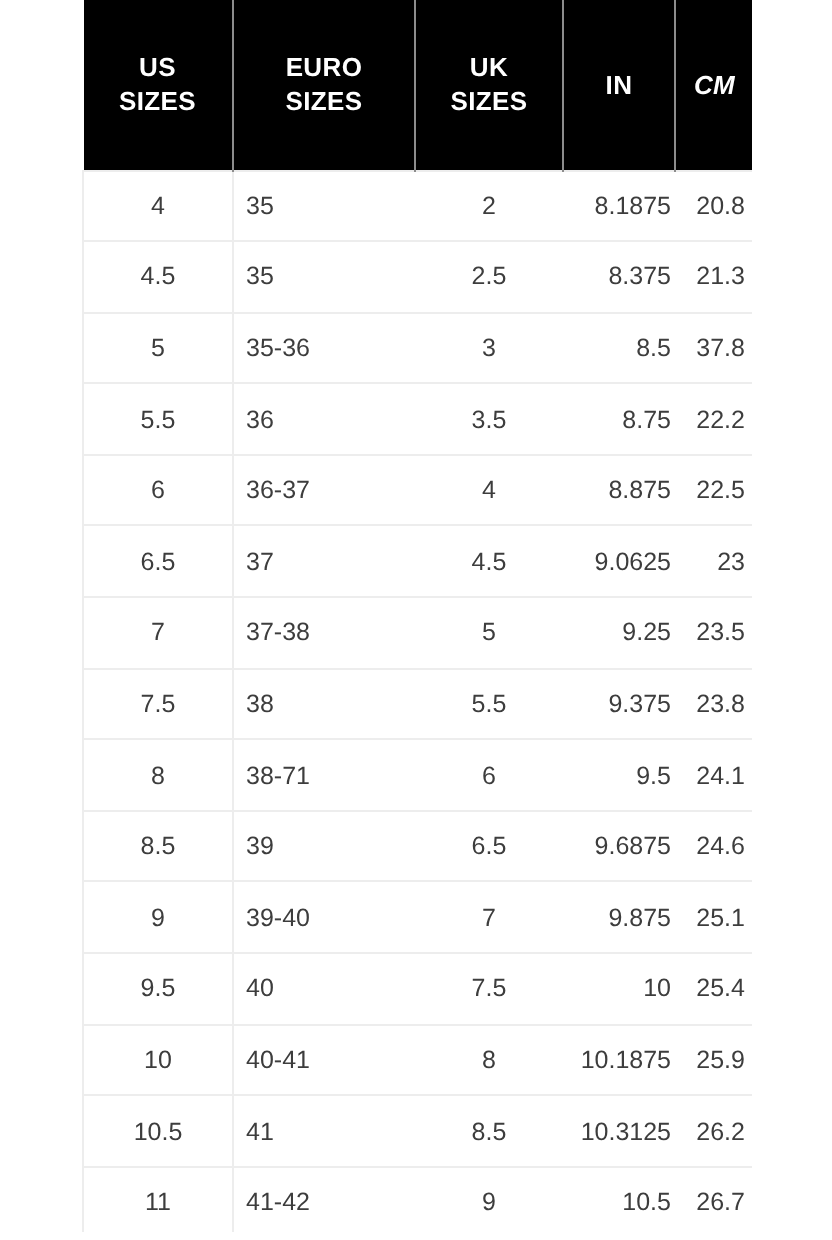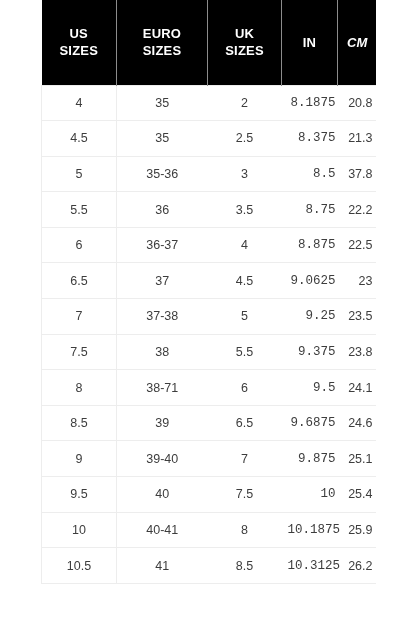--- a/index.html
+++ b/index.html
@@ -74,23 +74,23 @@
   }
   tbody tr:first-child td {
     border-top: 1px solid #ededed;
   }
 
   td.c-us {
     text-align: center;
     border-right: 1px solid #ededed;
     border-left: 1px solid #ededed;
   }
-  td.c-euro { text-align: center; }
+  td.c-euro { }
   td.c-uk   { text-align: center; }
-  td.c-in   { text-align: right; padding-right: 2px; font-family: Liberation Mono, monospace; }
+  td.c-in   { text-align: right; padding-right: 2px; }
   td.c-cm   { text-align: right; padding-right: 4px; }
 </style>
 </head>
 <body>
 
 <div id="size-chart-wrap">
   <table class="size-chart">
     <colgroup>
       <col class="col-us">
       <col class="col-euro">
@@ -212,15 +212,22 @@
           <td class="c-in">10.1875</td>
           <td class="c-cm">25.9</td>
         </tr>
         <tr>
           <td class="c-us">10.5</td>
           <td class="c-euro">41</td>
           <td class="c-uk">8.5</td>
           <td class="c-in">10.3125</td>
           <td class="c-cm">26.2</td>
         </tr>
+        <tr>
+          <td class="c-us">11</td>
+          <td class="c-euro">41-42</td>
+          <td class="c-uk">9</td>
+          <td class="c-in">10.5</td>
+          <td class="c-cm">26.7</td>
+        </tr>
       </tbody>
   </table>
 </div>
 
 </body></html>

